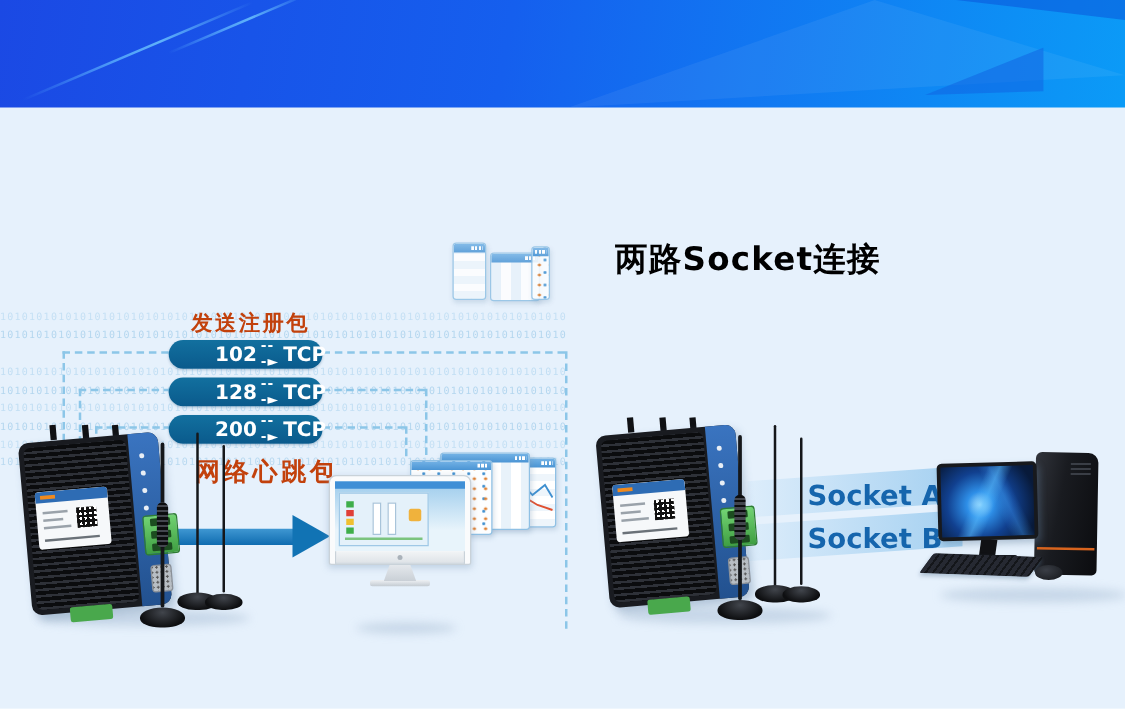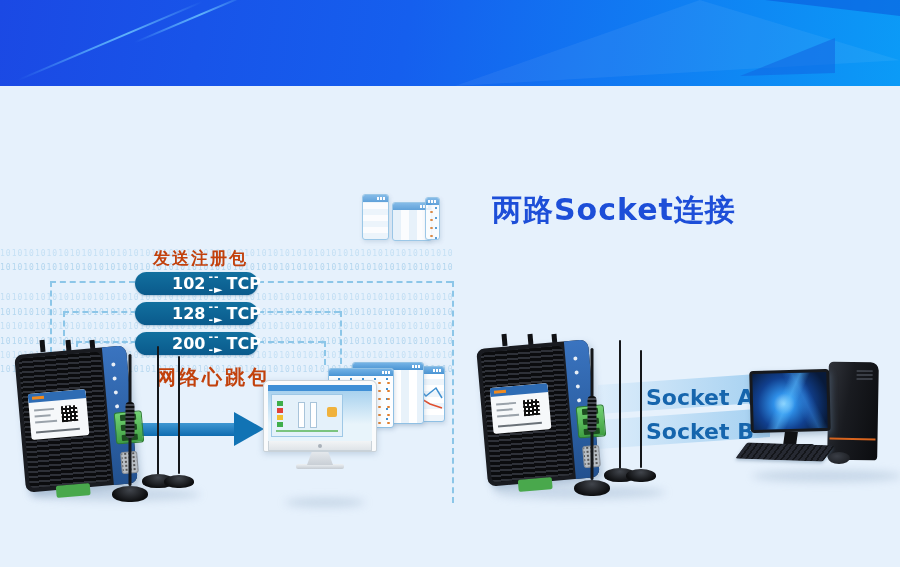--- a/index.html
+++ b/index.html
@@ -16,21 +16,21 @@
     background:rgba(16,100,225,0.55); clip-path:polygon(0 100%,100% 0,100% 92%); }
   .banner .tri-corner { position:absolute; left:765px; top:0; width:135px; height:16px;
     background:rgba(10,80,215,0.5); clip-path:polygon(0 0,100% 0,100% 100%); }
   .banner .streak { position:absolute; height:2px;
     background:linear-gradient(90deg,transparent,#4e9df8 40%,#5fb2fa 60%,transparent); }
   .banner .s1 { left:10px; top:40px; width:200px; transform:rotate(-23deg); }
   .banner .s2 { left:130px; top:18px; width:120px; transform:rotate(-23deg); }
 
   
   .h-left  { position:absolute; left:40px;  top:188px; font-size:26px; font-weight:bold; color:#1f2329; letter-spacing:1px; }
-  .h-right { position:absolute; left:492px; top:190px; font-size:30px; font-weight:bold; color:#1d4ed8; letter-spacing:1px; }
+  .h-right { position:absolute; left:492px; top:190px; font-size:26px; font-weight:bold; color:#000000; letter-spacing:1px; }
   .lbl-blue { position:absolute; color:#c2410c; font-weight:bold; }
   .lbl-send { left:153px; top:247px; font-size:17px; letter-spacing:2px; }
   .lbl-heart { left:156px; top:364px; font-size:20px; letter-spacing:3px; }
 
   
   .bits { position:absolute; left:0; width:454px; overflow:hidden; white-space:nowrap;
     font-family:"DejaVu Sans Mono","Liberation Mono",monospace; font-size:8px; letter-spacing:1px;
     color:#a9d2ee; z-index:0; }
   .bits.dk { color:#82bce2; }
 

